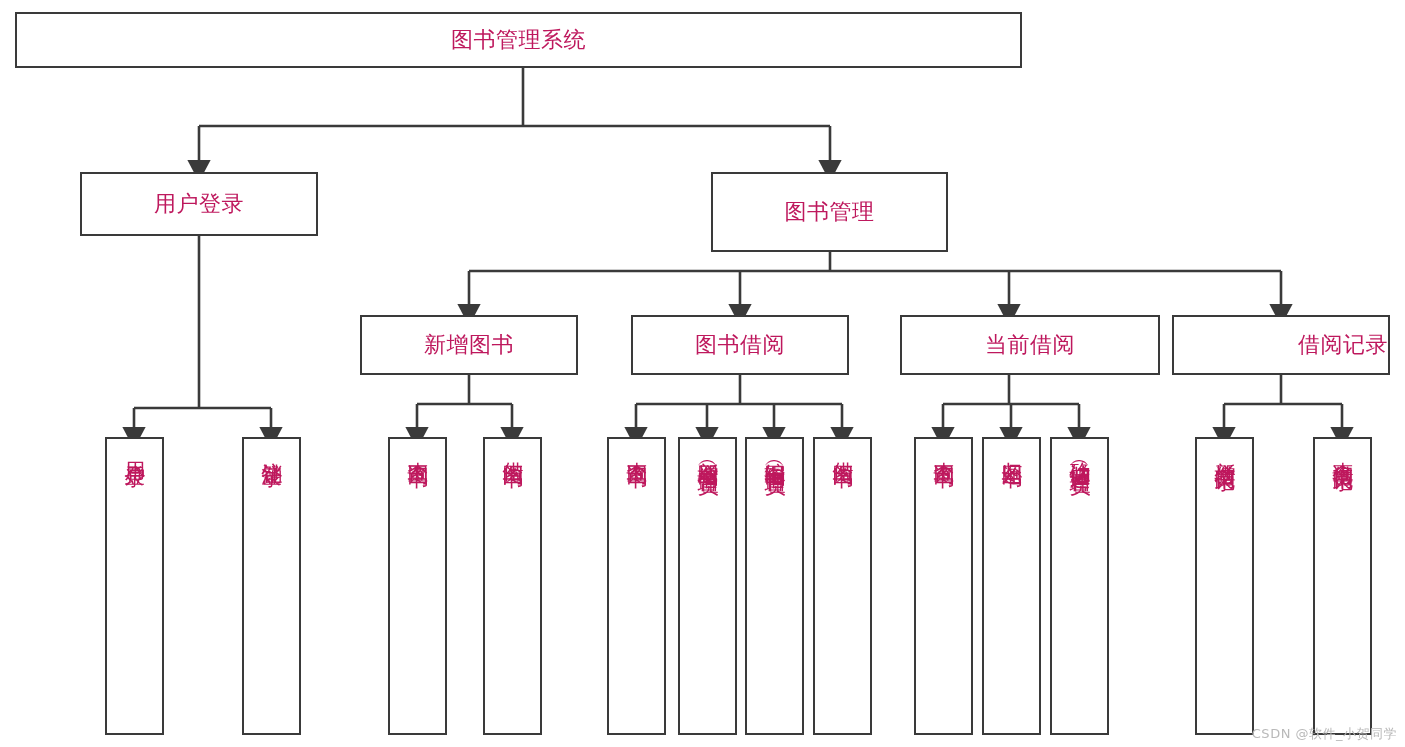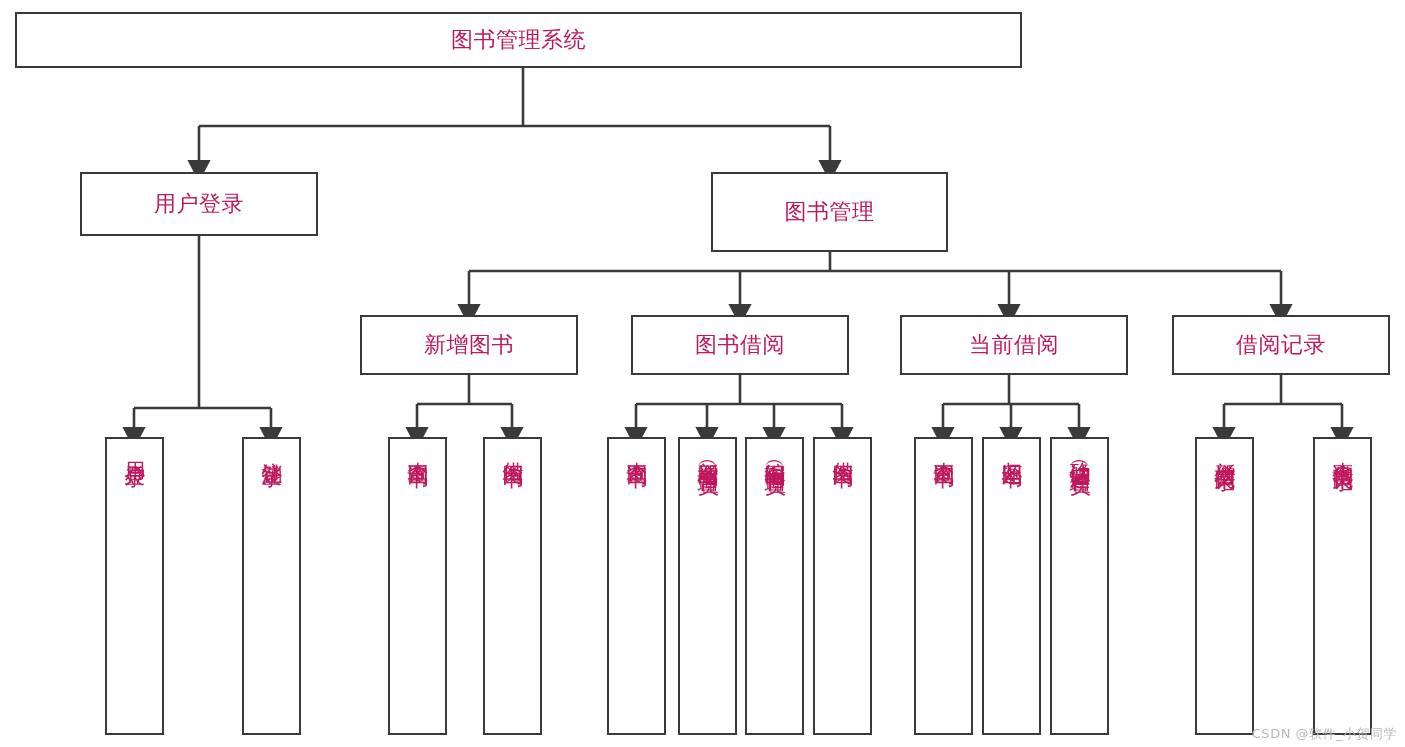--- a/index.html
+++ b/index.html
@@ -133,24 +133,24 @@
   <div class="node" style="left:711px; top:172px; width:237px; height:80px;">
     <span class="node-label">图书管理</span>
   </div>
 
   <div class="node" style="left:360px; top:315px; width:218px; height:60px;">
     <span class="node-label">新增图书</span>
   </div>
   <div class="node" style="left:631px; top:315px; width:218px; height:60px;">
     <span class="node-label">图书借阅</span>
   </div>
-  <div class="node" style="left:900px; top:315px; width:228px; height:60px;">
+  <div class="node" style="left:900px; top:315px; width:260px; height:60px;">
     <span class="node-label">当前借阅</span>
   </div>
-  <div class="node" style="left:1172px; top:315px; width:218px; height:60px;">
+  <div class="node" style="left:1172px; top:315px; width:218px; height:60px;justify-content:flex-end;">
     <span class="node-label">借阅记录</span>
   </div>
 
   <div class="node leaf" style="left:105px; top:437px; width:59px; height:298px;">
     <span class="node-label">用户登录</span>
   </div>
   <div class="node leaf" style="left:242px; top:437px; width:59px; height:298px;">
     <span class="node-label">注销登录</span>
   </div>
 

